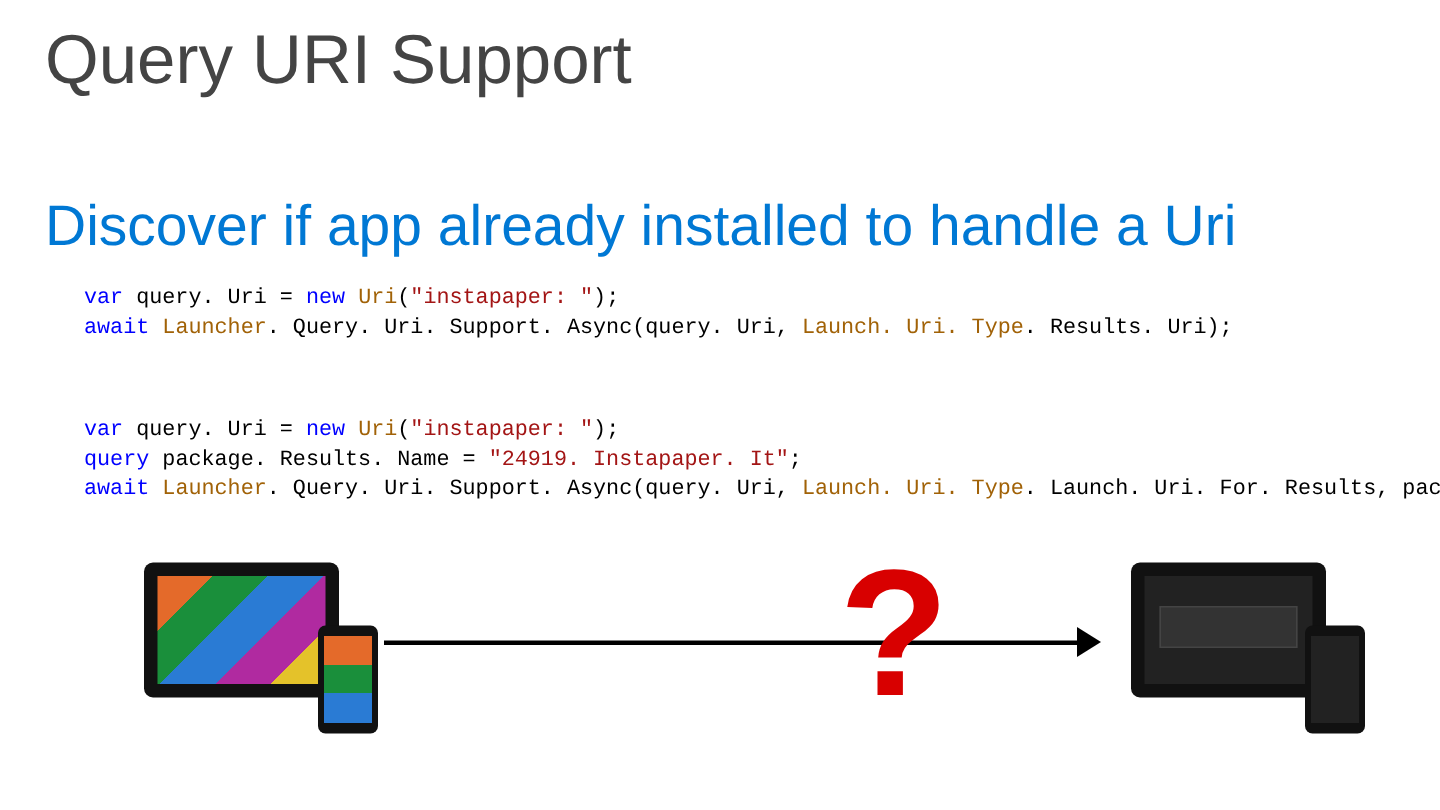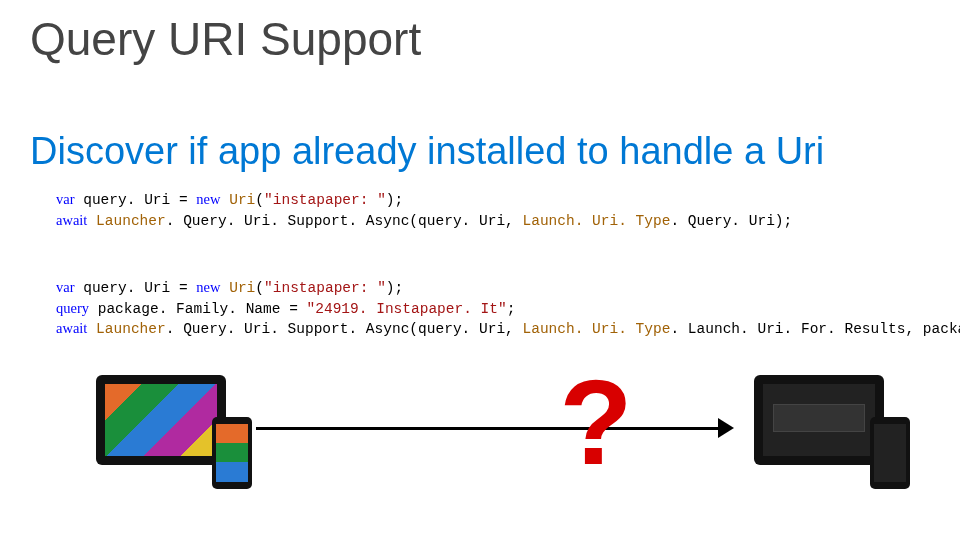--- a/index.html
+++ b/index.html
@@ -34,21 +34,21 @@
     position: absolute;
     left: 56px;
     font-family: Consolas, "Courier New", monospace;
     font-size: 14.5px;
     line-height: 1.35;
     color: #000;
     white-space: pre;
   }
   .cb1 { top: 190px; }
   .cb2 { top: 278px; }
-  .kw { color: #0000ff; font-family: Liberation Serif, serif; }
+  .kw { color: #0000ff; }
   .type { color: #a16207; }
   .str { color: #a31515; }
 
   .diagram {
     position: absolute;
     left: 96px;
     top: 370px;
     width: 808px;
     height: 120px;
     display: flex;
@@ -147,24 +147,24 @@
   .left-group { margin-right: auto; }
   .right-group { margin-left: auto; }
 </style>
 </head>
 <body>
 
 <div class="title">Query URI Support</div>
 <div class="subtitle">Discover if app already installed to handle a Uri</div>
 
 <div class="code-block cb1"><span class="kw">var</span><span> query. Uri = </span><span class="kw">new</span><span> </span><span class="type">Uri</span><span>(</span><span class="str">"instapaper: "</span><span>);</span>
-<span class="kw">await</span><span> </span><span class="type">Launcher</span><span>. Query. Uri. Support. Async(query. Uri, </span><span class="type">Launch. Uri. Type</span><span>. Query. Uri);</span></div>
+<span class="kw">await</span><span> </span><span class="type">Launcher</span><span>. Query. Uri. Support. Async(query. Uri, </span><span class="type">Launch. Uri. Type</span><span>. Results. Uri);</span></div>
 
 <div class="code-block cb2"><span class="kw">var</span><span> query. Uri = </span><span class="kw">new</span><span> </span><span class="type">Uri</span><span>(</span><span class="str">"instapaper: "</span><span>);</span>
-<span class="kw">query</span><span> package. Family. Name = </span><span class="str">"24919. Instapaper. It"</span><span>;</span>
+<span class="kw">query</span><span> package. Results. Name = </span><span class="str">"24919. Instapaper. It"</span><span>;</span>
 <span class="kw">await</span><span> </span><span class="type">Launcher</span><span>. Query. Uri. Support. Async(query. Uri, </span><span class="type">Launch. Uri. Type</span><span>. Launch. Uri. For. Results, package. Family. Name);</span></div>
 
 <div class="diagram">
   <div class="device-group left-group">
     <div class="tablet">
         <span class="screen"></span>
       </div>
     <div class="phone">
         <span class="pscreen"></span>
       </div>

